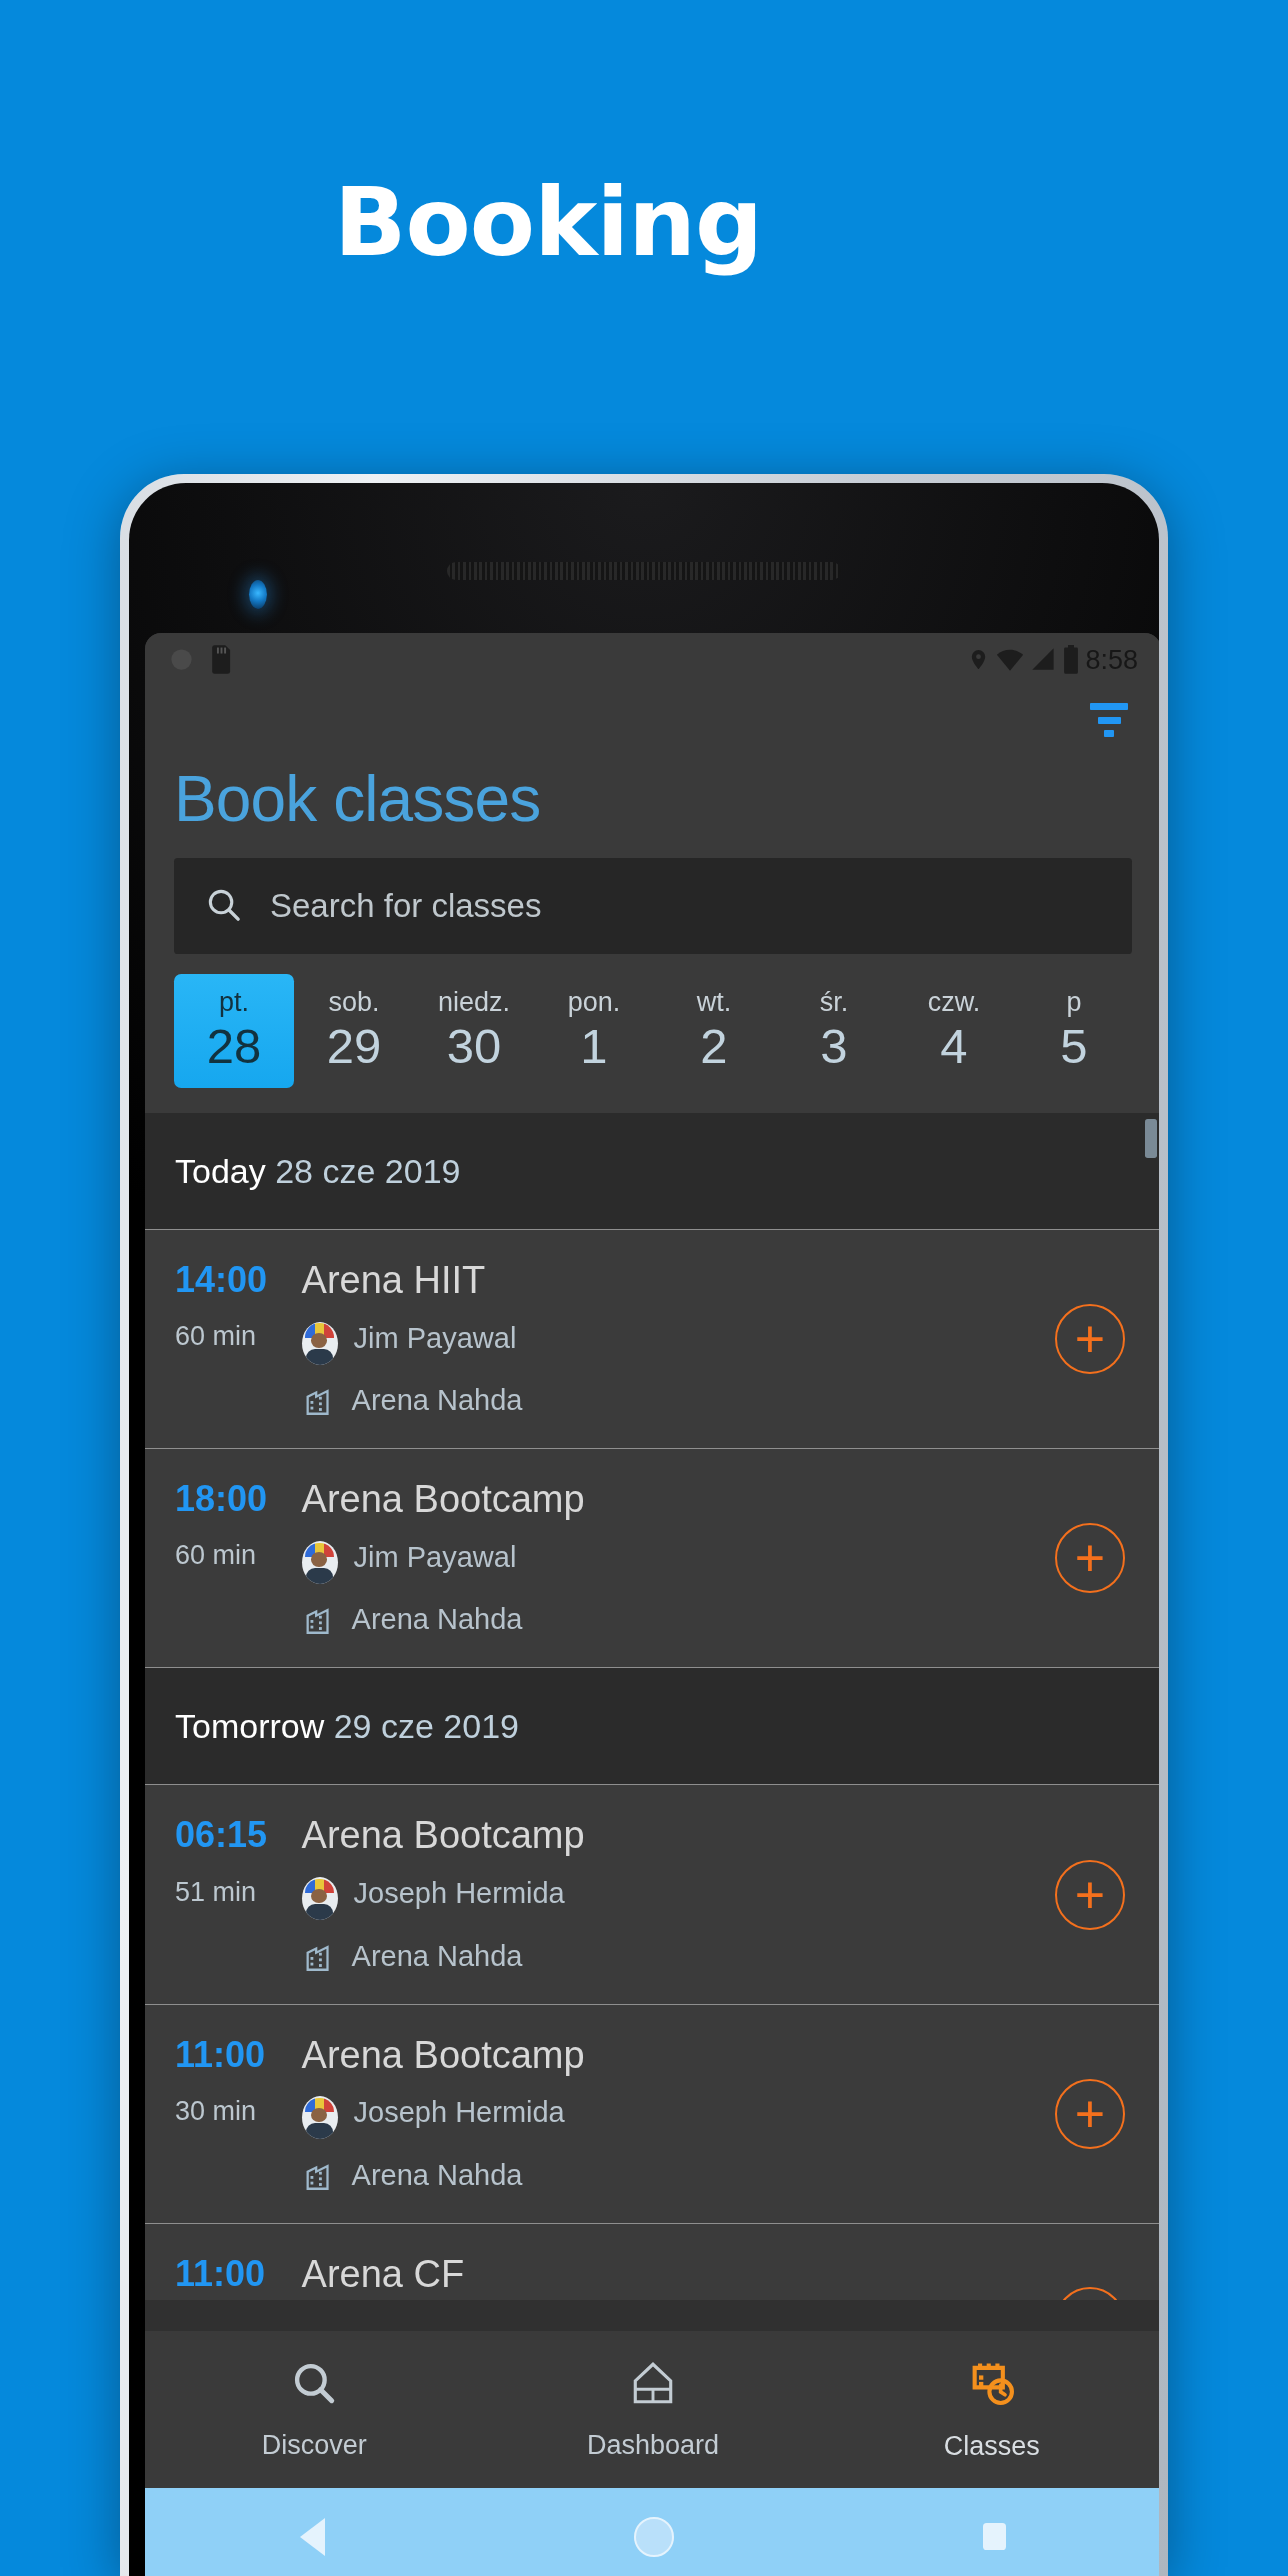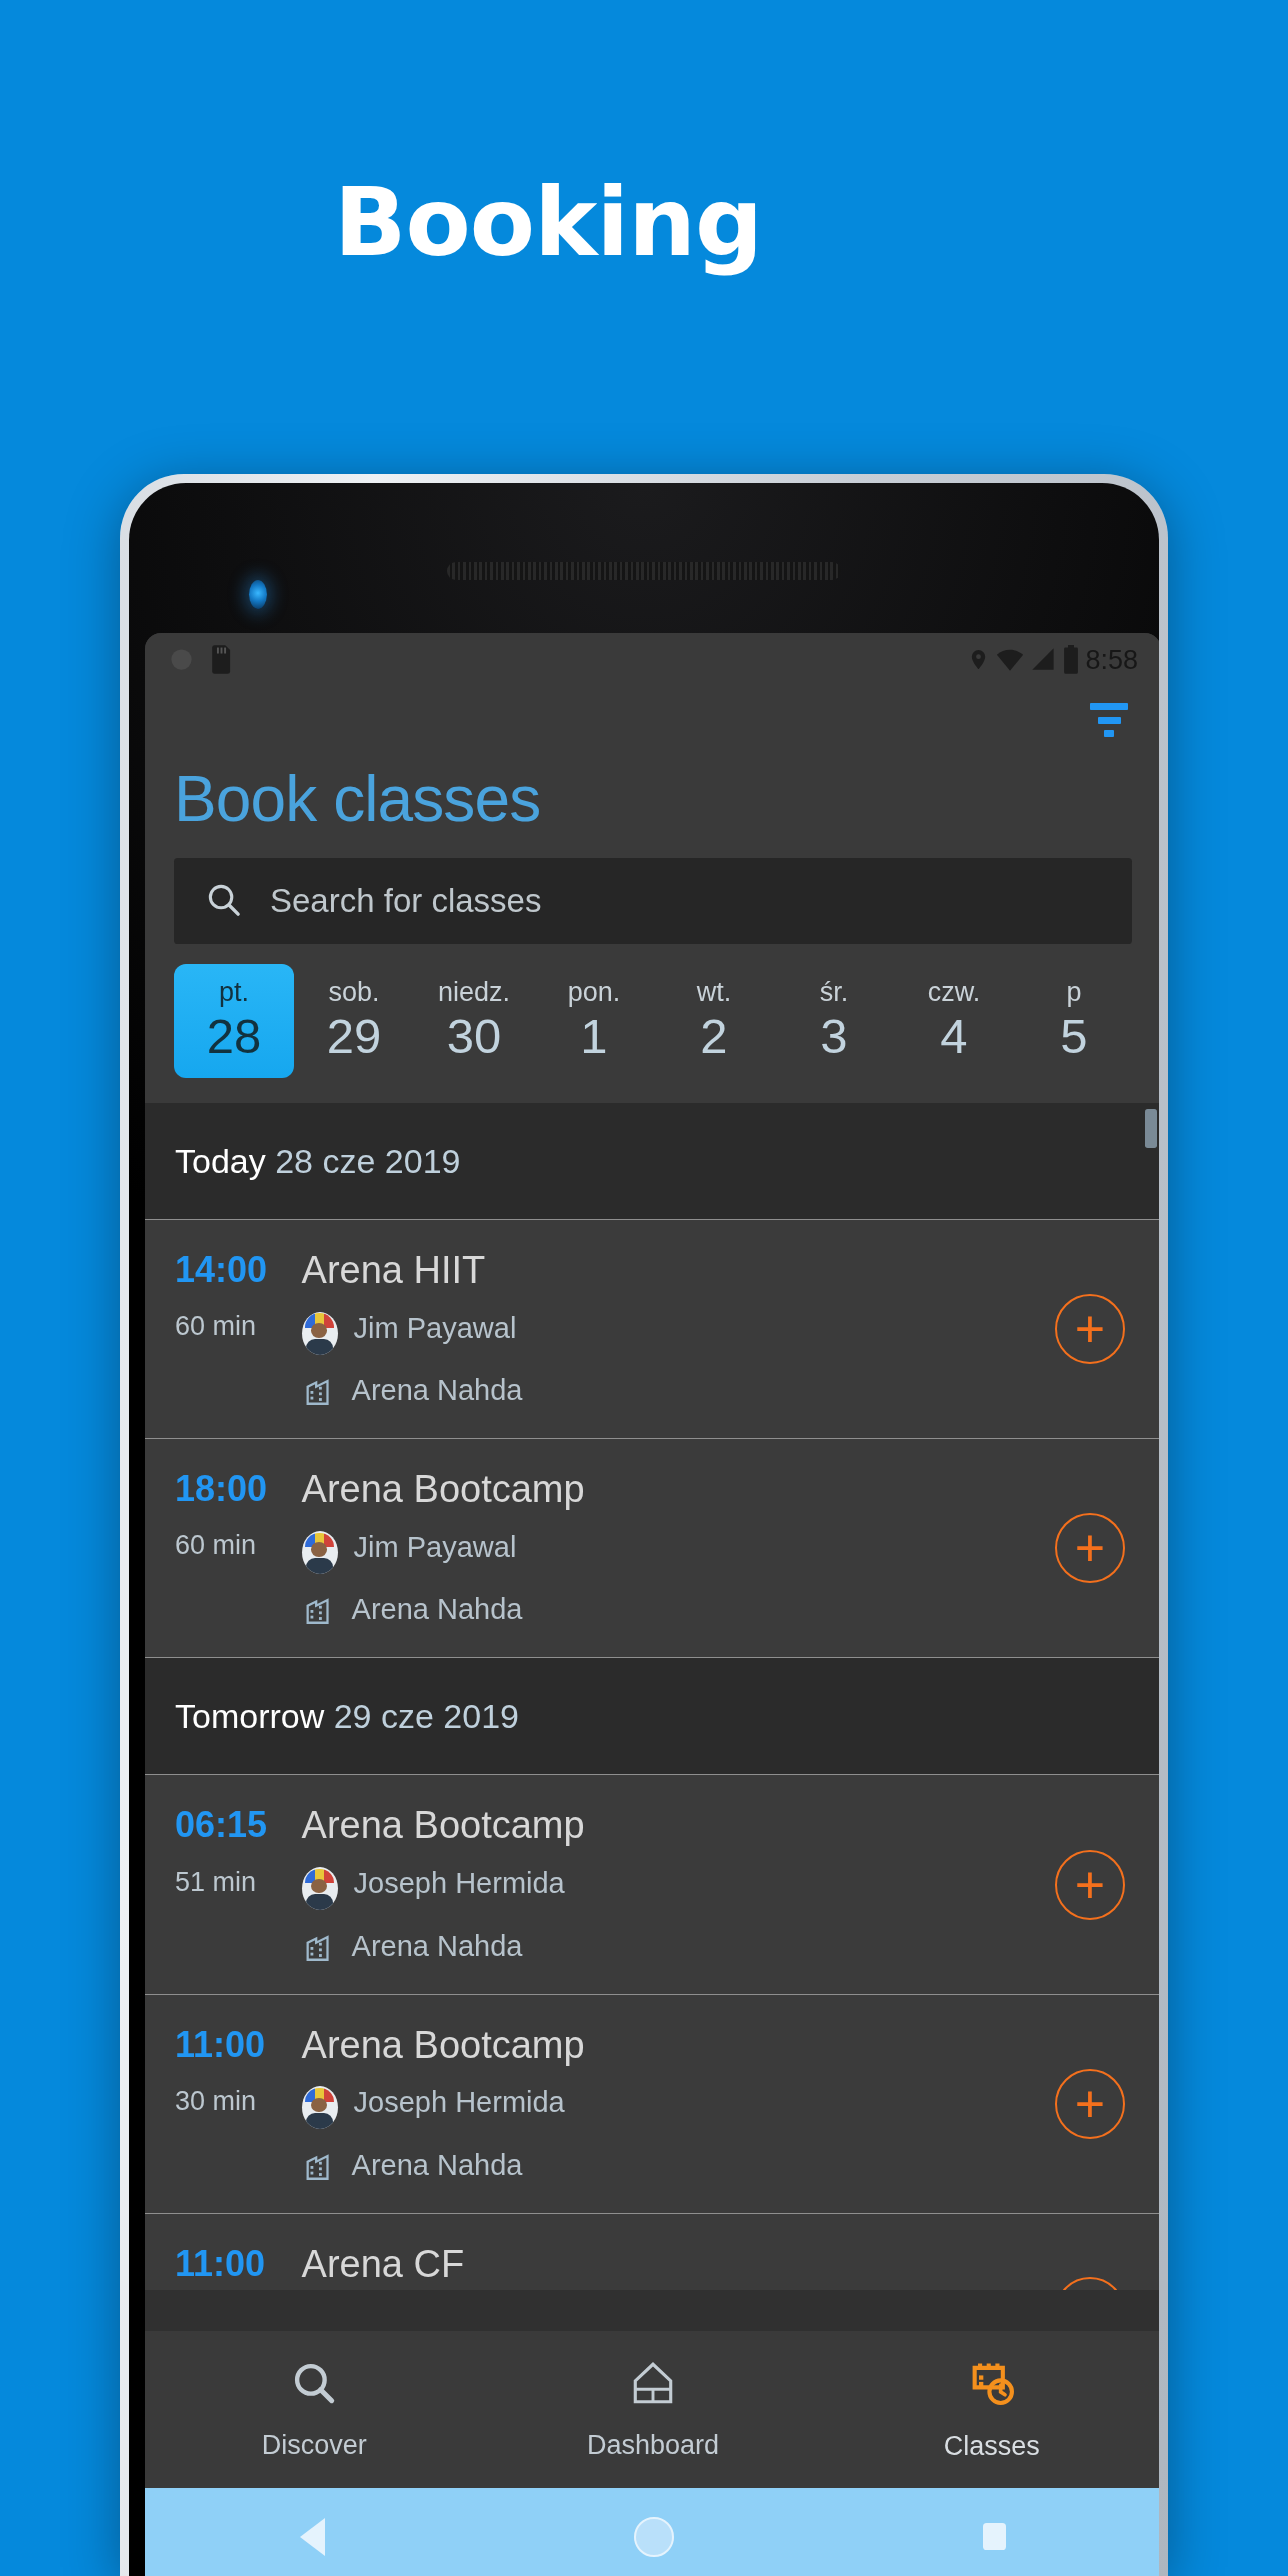--- a/index.html
+++ b/index.html
@@ -91,37 +91,37 @@
   .filter-btn i:nth-child(1){width:38px;}
   .filter-btn i:nth-child(2){width:23px;}
   .filter-btn i:nth-child(3){width:10.7px;}
   
   .header-zone{background:#3a3a3a;padding:0 29px 0 29px;}
   .h-title{
     font-size:64px;color:#4aa3dd;font-weight:400;line-height:1;
     padding:9px 0 27px 0;letter-spacing:-0.9px;
   }
   .searchbar{
-    height:86px;background:#262626;border-radius:3.6px;
+    height:96px;background:#262626;border-radius:3.6px;
     display:flex;align-items:center;padding:0 30px;box-sizing:border-box;gap:27px;
   }
   .search-ph{font-size:33px;color:#bfc7cc;}
   
   .datestrip{
     background:#3a3a3a;display:flex;align-items:flex-start;
     padding:19.7px 0 25px 29px;gap:0;overflow:hidden;
   }
   .daycell{
     min-width:120px;width:120px;flex:0 0 auto;
     display:flex;flex-direction:column;align-items:center;justify-content:center;
     padding:12.5px 0 14.3px 0;border-radius:7.2px;box-sizing:border-box;
   }
   .daycell .dow{font-size:27px;color:#c9d2d8;line-height:1.25;}
   .daycell .dnum{font-size:49px;color:#c2d3de;line-height:1.1;font-weight:400;}
-  .daycell.sel{background:linear-gradient(180deg,#29b6f6,#16a7ef);border-radius:12px;}
+  .daycell.sel{background:linear-gradient(180deg,#29b6f6,#16a7ef);}
   .daycell.sel .dow{color:#12323f;}
   .daycell.sel .dnum{color:#12323f;}
   
   .list{position:relative;background:#303030;}
   .scrollthumb{position:absolute;right:3.6px;top:5.4px;width:12.5px;height:39px;border-radius:2.7px;background:#7a8a96;}
   .section-head{
     background:#2b2b2b;padding:39px 30px 38px 30px;
     font-size:34px;color:#ffffff;
   }
   .section-head .dt{color:#bfd0dc;}

